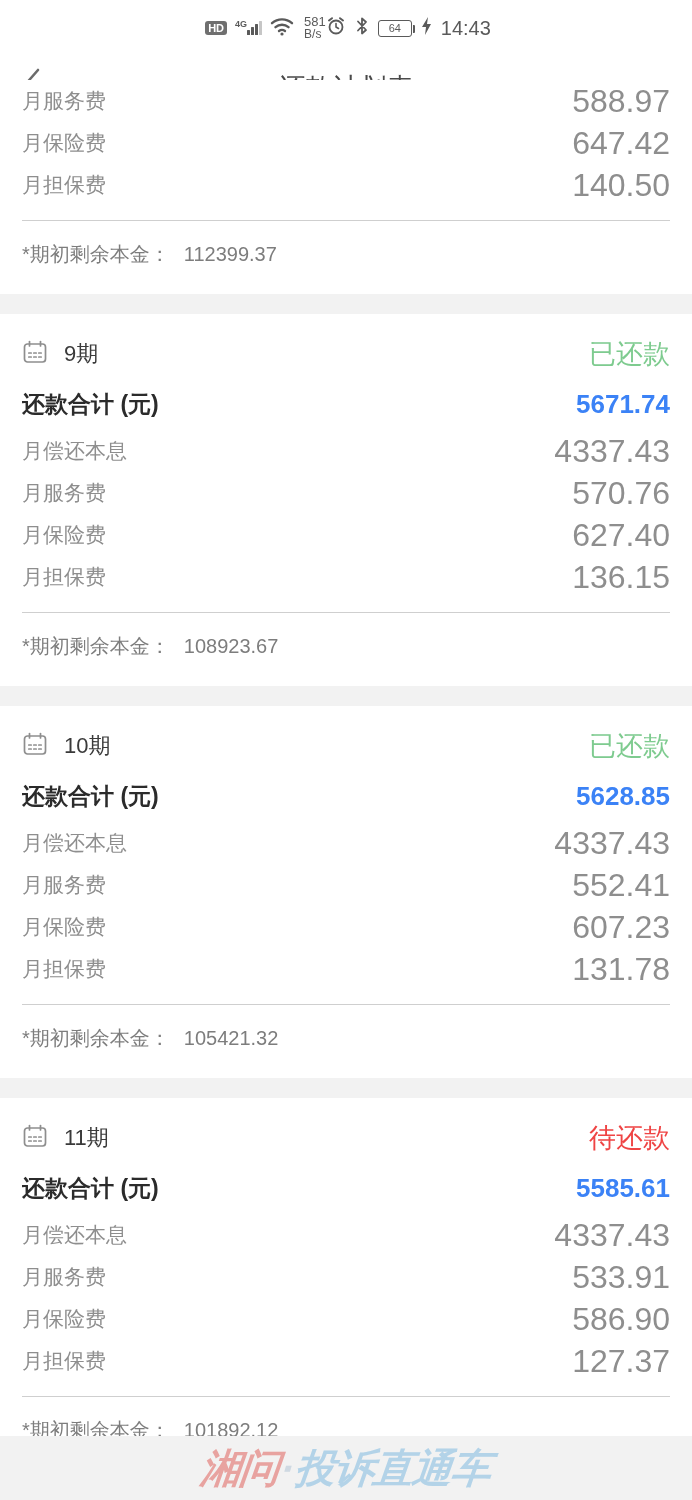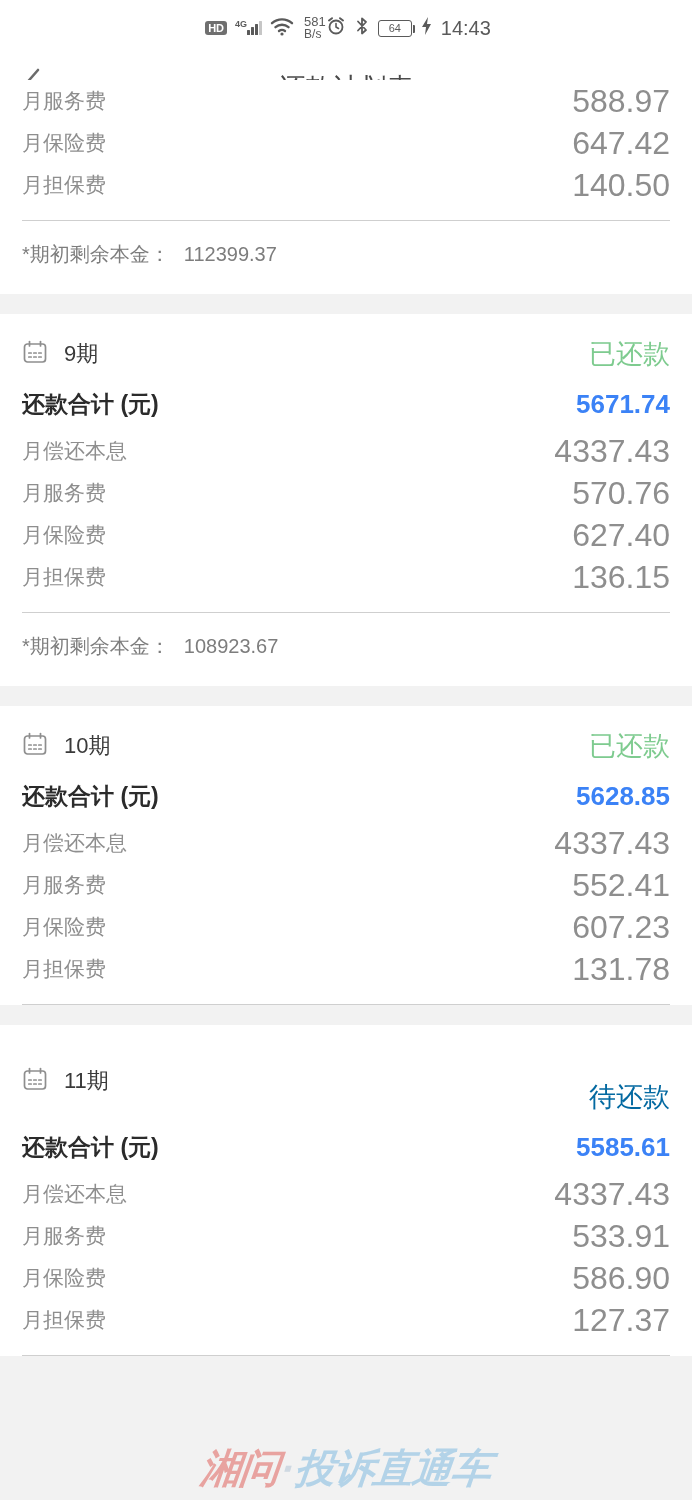--- a/index.html
+++ b/index.html
@@ -71,21 +71,21 @@
   .card.clipped{ padding-top:0; }
 
   .card-head{
     display:flex; align-items:center; justify-content:space-between;
     padding-top:22px; padding-bottom:6px;
   }
   .period{ display:flex; align-items:center; gap:16px; }
   .period-label{ font-size:22px; color:#3a3a3a; font-weight:500; }
   .status{ font-size:27px; }
   .status.paid{ color:#7ecb8f; }
-  .status.pending{ color:#0369a1;margin-top:32px; }
+  .status.pending{ color:#ef4444; }
 
   .row{
     display:flex; align-items:center; justify-content:space-between;
     height:42px;
   }
   .row.total{ height:52px; }
   .row-label{ font-size:21px; color:#8e8e8e; }
   .row-value{ font-size:32px; color:#8e8e8e; font-weight:400; }
   .row.total .row-label{ font-size:23px; color:#2b2b2b; font-weight:bold; }
   .row.total .row-value{ font-size:26px; color:#3b82f6; font-weight:bold; }
@@ -271,20 +271,23 @@
     </div>
     <div class="row">
       <span class="row-label">月保险费</span>
       <span class="row-value">607.23</span>
     </div>
     <div class="row">
       <span class="row-label">月担保费</span>
       <span class="row-value">131.78</span>
     </div>
     <div class="divider"></div>
+    <div class="note">
+      <span>*期初剩余本金：</span><span class="note-val">105421.32</span>
+    </div>
   </div>
 
   <div class="gap"></div>
 
   <div class="card">
     <div class="card-head">
       <div class="period">
         <span>
           <svg width="26" height="26" viewBox="0 0 26 26">
             <rect x="2.5" y="5" width="21" height="18" rx="3" fill="none" stroke="#8e8e8e" stroke-width="1.7"></rect>
@@ -312,20 +315,23 @@
     </div>
     <div class="row">
       <span class="row-label">月保险费</span>
       <span class="row-value">586.90</span>
     </div>
     <div class="row">
       <span class="row-label">月担保费</span>
       <span class="row-value">127.37</span>
     </div>
     <div class="divider"></div>
+    <div class="note">
+      <span>*期初剩余本金：</span><span class="note-val">101892.12</span>
+    </div>
   </div>
 
 </div>
 
 <div class="watermark">
   <div class="wm-text">
     <span class="wm-a">湘问</span><span class="wm-dot">·</span><span class="wm-b">投诉直通车</span>
   </div>
 </div>
 

